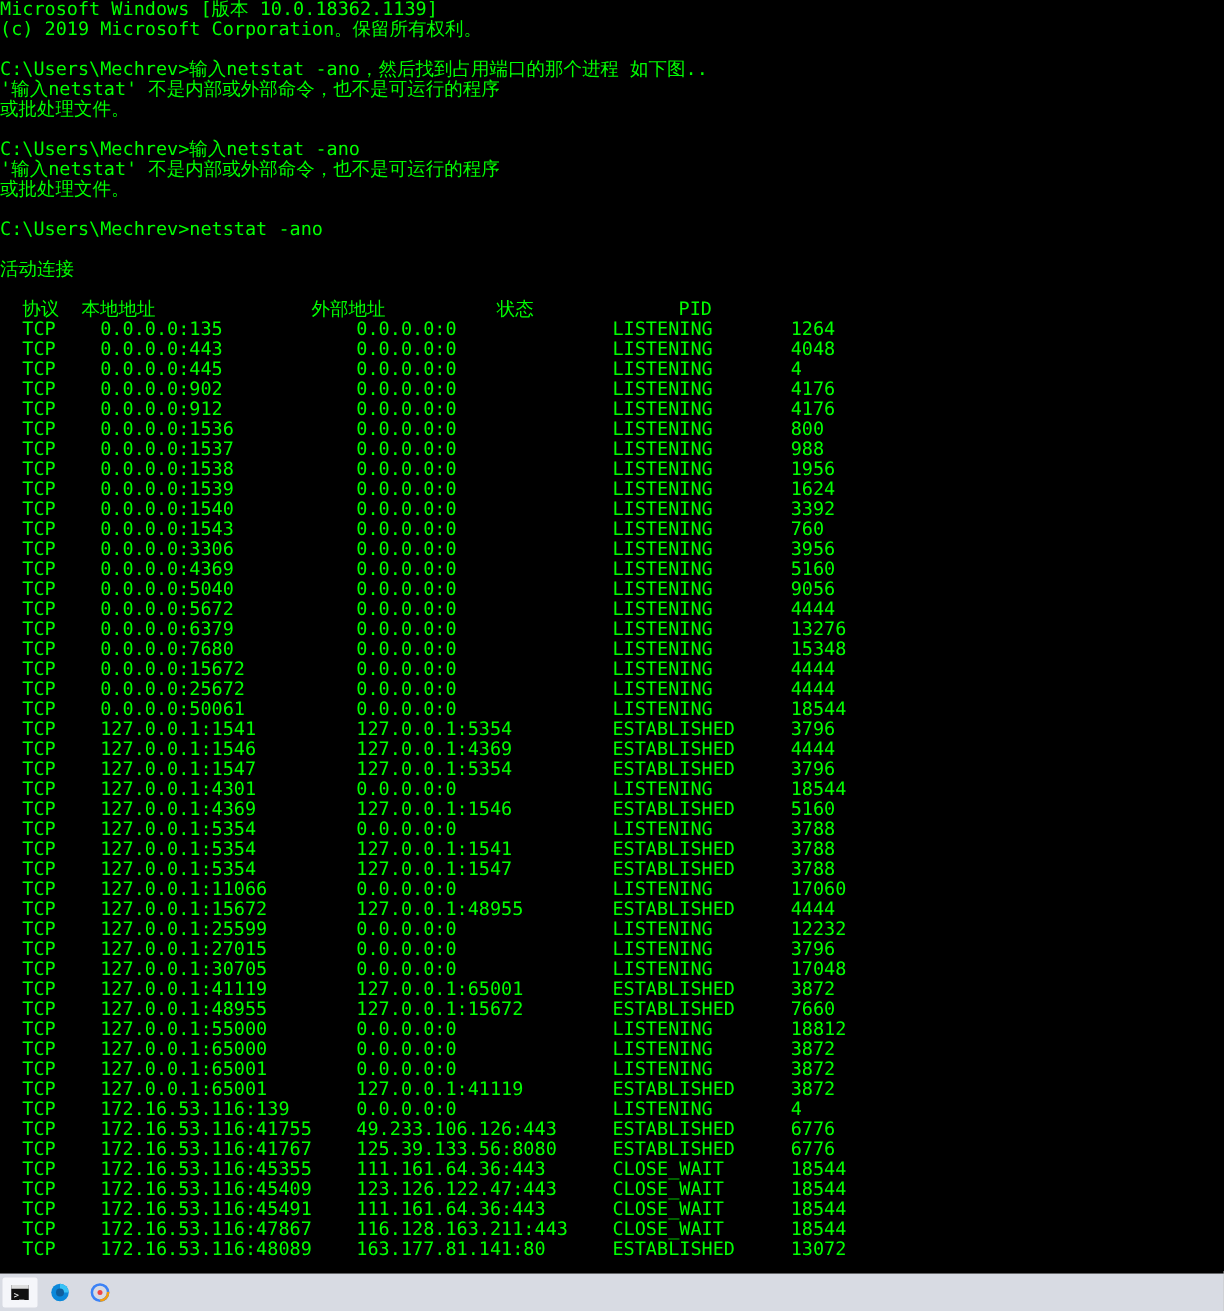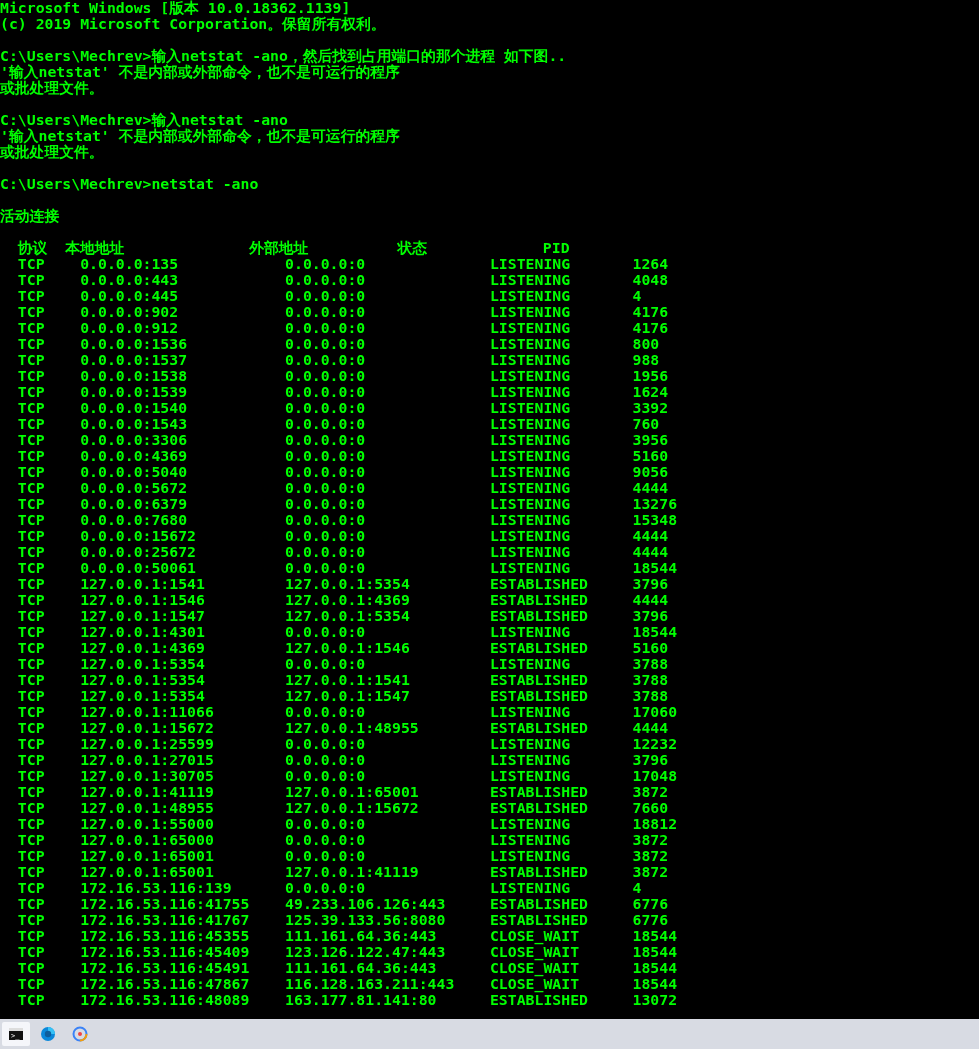--- a/index.html
+++ b/index.html
@@ -29,21 +29,21 @@
     height: 24px;
     display: flex;
     align-items: center;
     justify-content: center;
     border-radius: 2px;
   }
   .task-icon.active {
     background: #f5f6fa;
   }
   .task-icon svg { width: 16px; height: 16px; }
-  pre { font-family: inherit; font-weight: bold; }
+  pre { font-family: inherit; }
 </style>
 </head>
 <body>
 
 <div class="terminal"><pre id="term">Microsoft Windows [版本 10.0.18362.1139]
 (c) 2019 Microsoft Corporation。保留所有权利。
 
 C:\Users\Mechrev&gt;输入netstat -ano，然后找到占用端口的那个进程 如下图..
 '输入netstat' 不是内部或外部命令，也不是可运行的程序
 或批处理文件。

